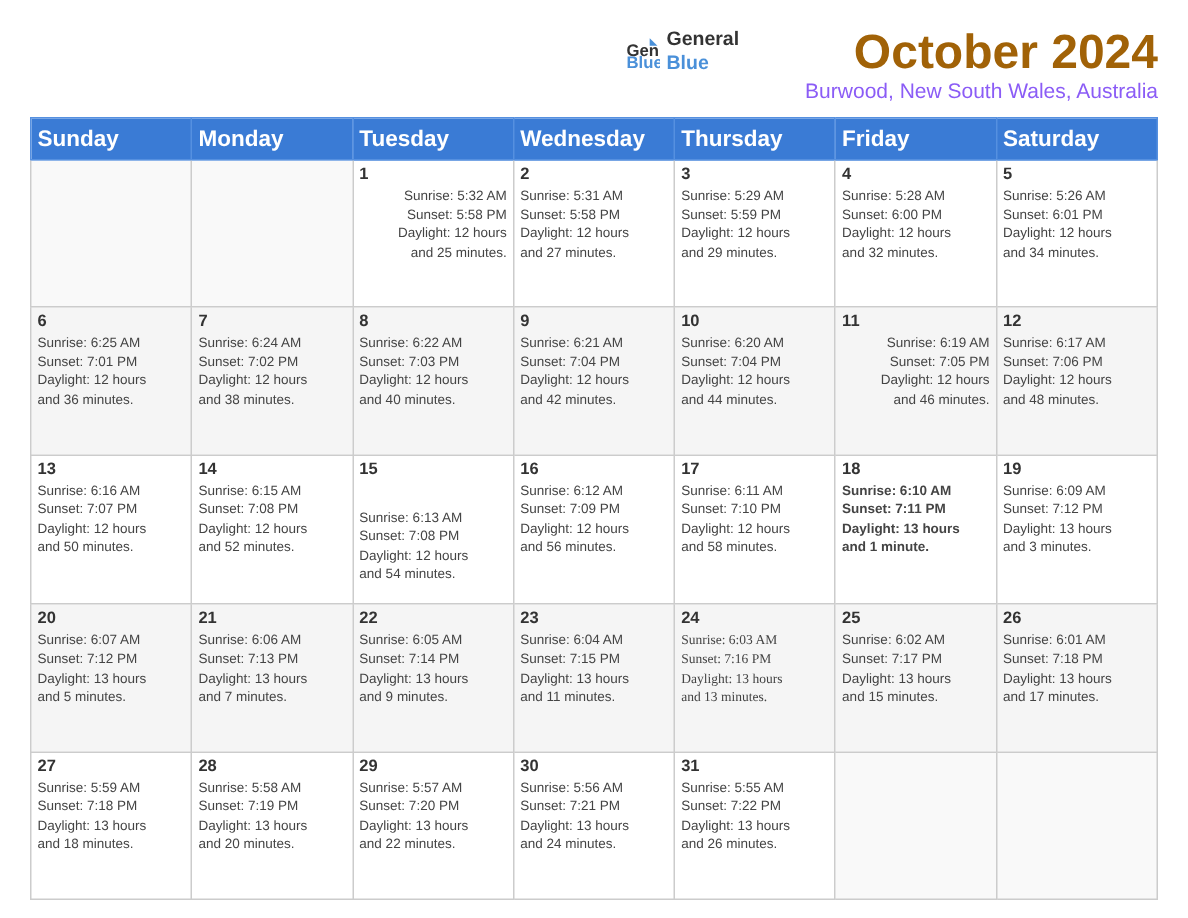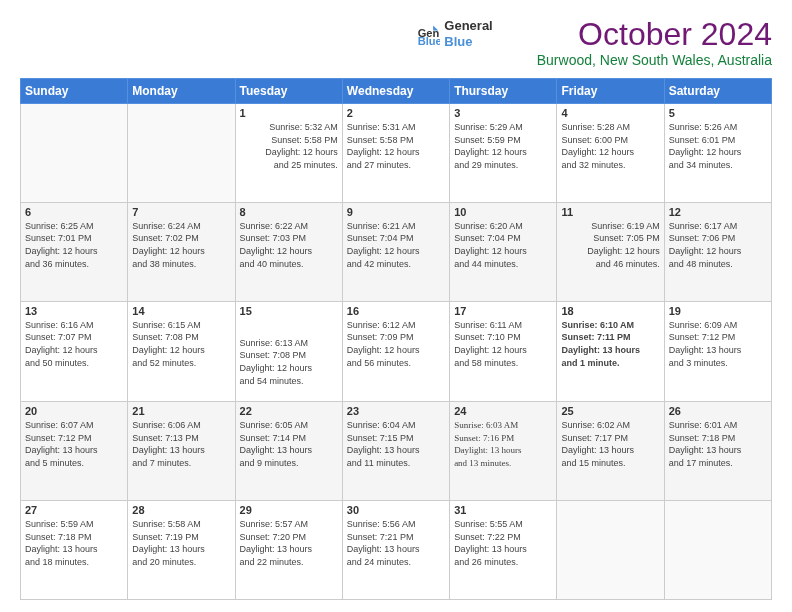--- a/index.html
+++ b/index.html
@@ -39,42 +39,42 @@
     .logo-text span:last-child { color: #4a90d9; }
     .logo-icon {
       width: 24px;
       height: 24px;
     }
     .title-block {
       text-align: right;
     }
     .title-block h1 {
       font-size: 32px;
-      font-weight: normal;
-      color: #701a75;
+      font-weight: bold;
+      color: #a16207;
       line-height: 1;
     }
     .title-block h2 {
       font-size: 14px;
       font-weight: normal;
-      color: #15803d;
+      color: #8b5cf6;
       margin-top: 2px;
       padding-left: 44px;
     }
     .calendar {
       flex: 1;
       border: 1px solid #ccc;
       border-collapse: collapse;
       width: 100%;
       table-layout: fixed;
     }
     .calendar th {
       background: #3a7bd5;
       color: #fff;
-      font-size: 12px;
+      font-size: 15px;
       font-weight: bold;
       padding: 5px 4px;
       border: 1px solid #5590e0;
       text-align: left;
     }
     .calendar td {
       border: 1px solid #ccc;
       vertical-align: top;
       padding: 3px 4px;
       font-size: 9.5px;

